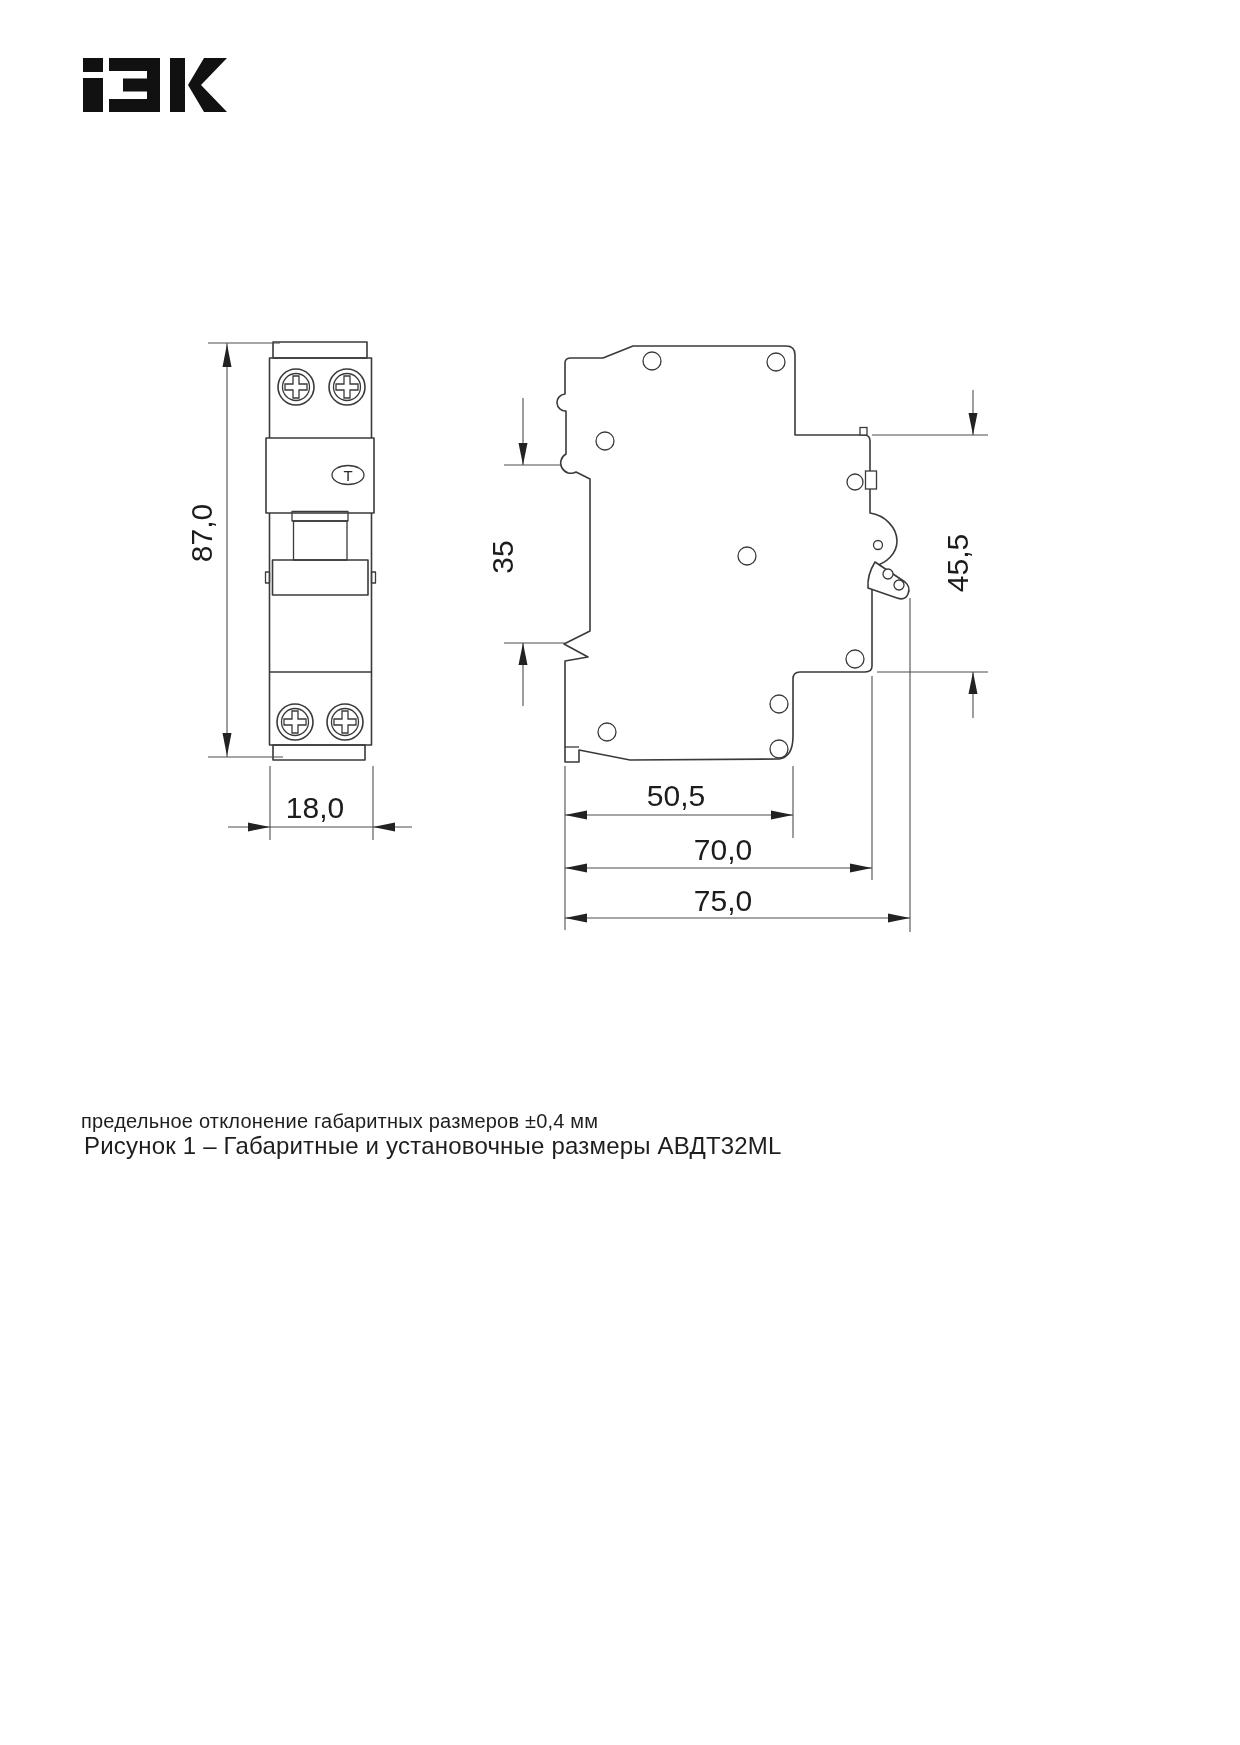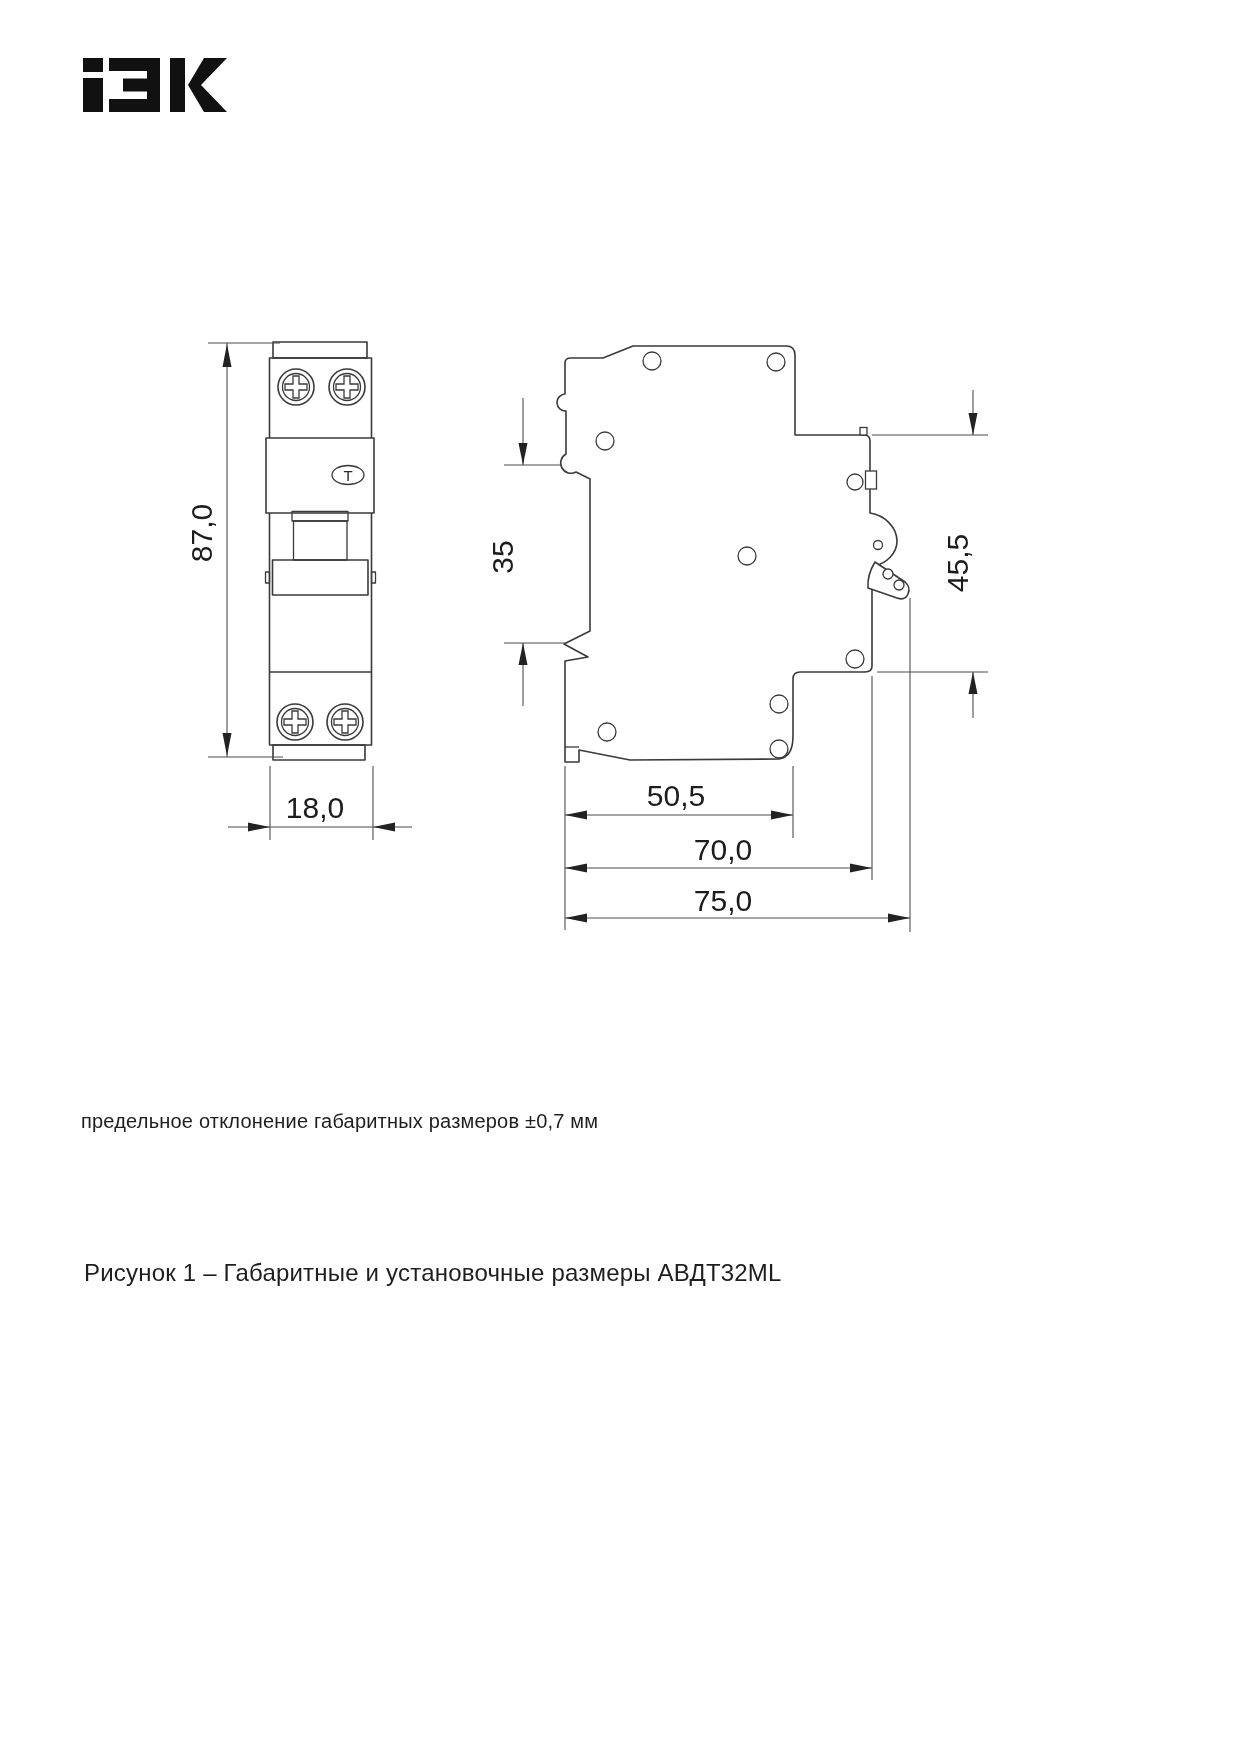--- a/index.html
+++ b/index.html
@@ -20,21 +20,21 @@
     font-family:"Liberation Sans", sans-serif;
     font-size:15px;
     fill:#2a2a2a;
   }
   .note{
     position:absolute;left:81px;top:1110px;
     font-size:20px;color:#1e1e1e;letter-spacing:0.2px;
     white-space:nowrap;
   }
   .caption{
-    position:absolute;left:84px;top:1259px;
+    position:absolute;left:84px;top:1132px;
     font-size:24px;color:#1e1e1e;letter-spacing:0.2px;
     white-space:nowrap;
   }
   .outline{fill:none;stroke:#3a3a3a;stroke-width:1.6;stroke-linejoin:round;stroke-linecap:round;}
   .outline-thin{fill:none;stroke:#3a3a3a;stroke-width:1.3;stroke-linejoin:round;}
   .whitefill{fill:#ffffff;stroke:#3a3a3a;stroke-width:1.6;stroke-linejoin:round;}
   .whitefill-thin{fill:#ffffff;stroke:#3a3a3a;stroke-width:1.3;}
   .dimline{fill:none;stroke:#4d4d4d;stroke-width:1.1;stroke-linecap:butt;}
   .arrow{fill:#222222;stroke:none;}
   .logo-shape{fill:#111111;stroke:none;}
@@ -209,16 +209,16 @@
       <text class="dim-text" x="723" y="860" text-anchor="middle">70,0</text>
 
       <line class="dimline" x1="910" y1="598" x2="910" y2="932"></line>
       <line class="dimline" x1="565" y1="918" x2="910" y2="918"></line>
       <polygon class="arrow" points="565,918 587,913.5 587,922.5"></polygon>
       <polygon class="arrow" points="910,918 888,913.5 888,922.5"></polygon>
       <text class="dim-text" x="723" y="911" text-anchor="middle">75,0</text>
     </g>
   </svg>
 
-  <div class="note">предельное отклонение габаритных размеров ±0,7 мм</div>
+  <div class="note">предельное отклонение габаритных размеров ±0,4 мм</div>
   <div class="caption">Рисунок 1 – Габаритные и установочные размеры АВДТ32ML</div>
 
 </div>
 
 </body></html>

